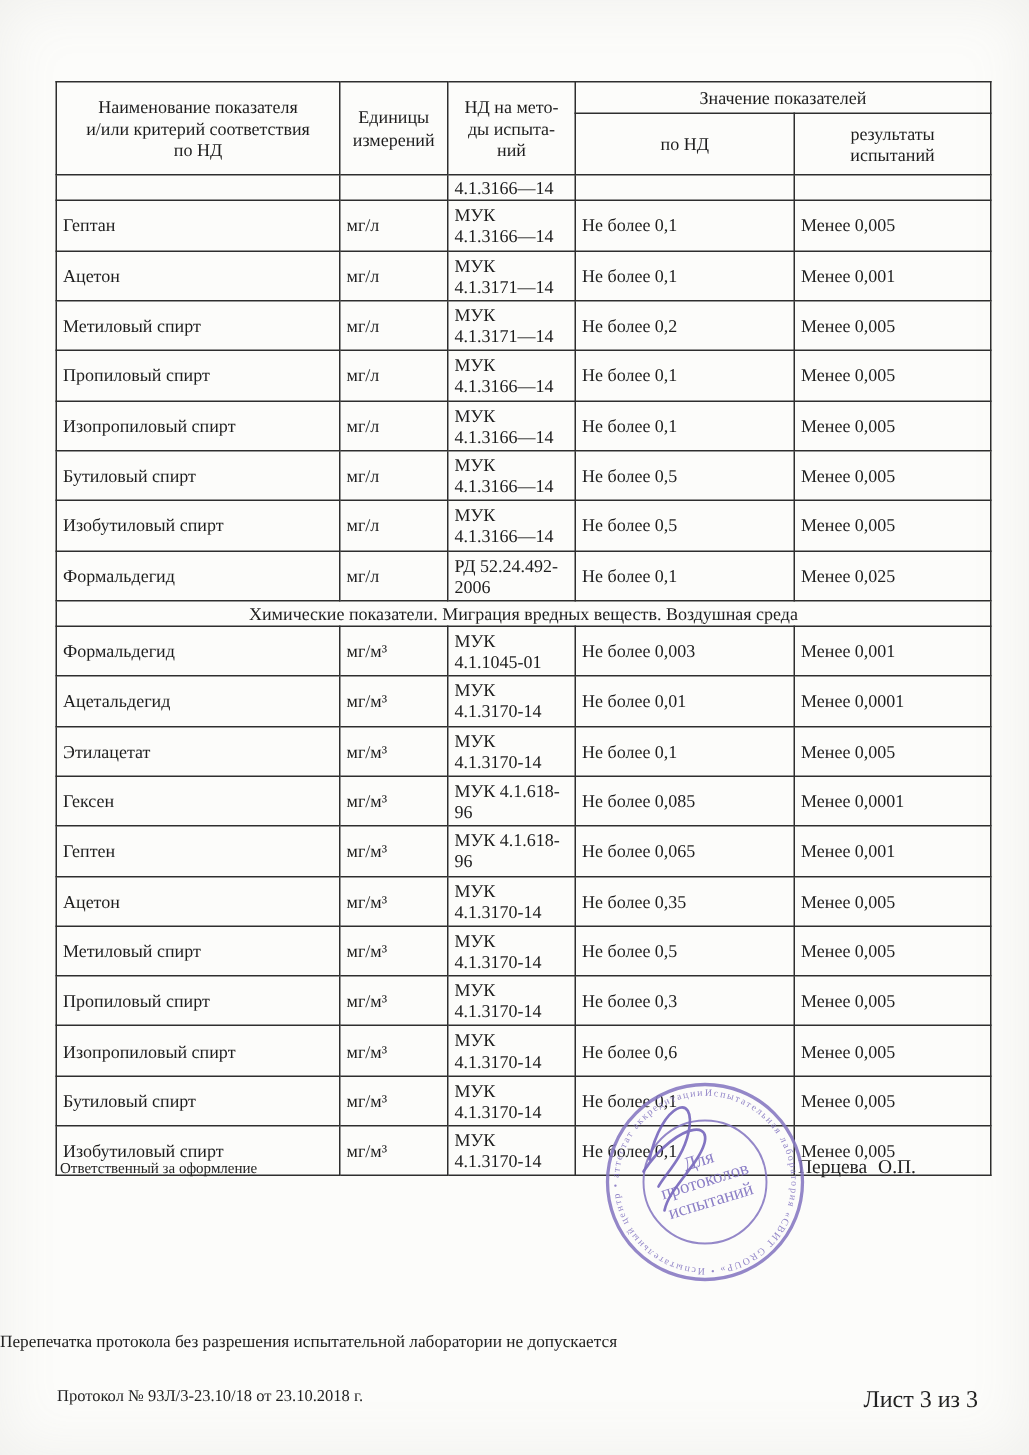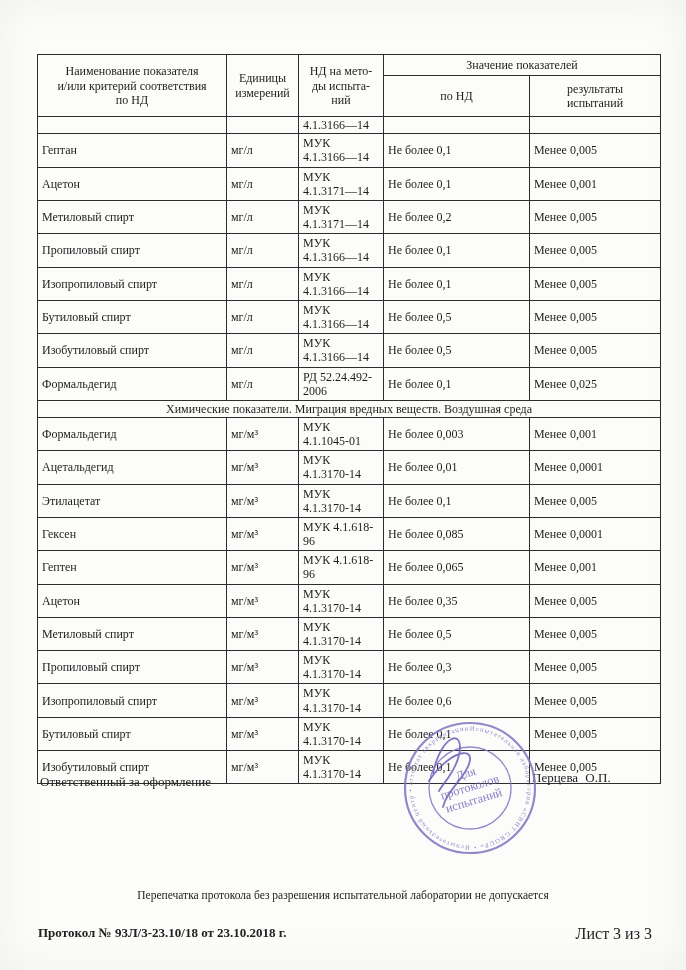--- a/index.html
+++ b/index.html
@@ -37,26 +37,26 @@
   td.cell-name{padding-left:7px;}
   td.cell-unit{padding-left:11px;}
   td.cell-method{padding-left:6px;}
   td.cell-nd-value{padding-left:7px;margin-top:48px;}
   td.cell-result-value{padding-left:9px;}
   tbody td.section-cell{
     text-align:center;height:12px;padding:1px 2px;
   }
 
   
-  .responsible{position:absolute;left:40px;top:774px;font-size:13px;}
+  .responsible{position:absolute;left:40px;top:774px;font-size:10px;}
   .signatory{position:absolute;left:532px;top:770px;font-size:13px;word-spacing:4px;}
   .stamp-wrap{position:absolute;left:399px;top:717px;width:142px;height:142px;opacity:.88;}
-  .note1{position:absolute;left:0;top:889px;width:100%;text-align:center;font-size:11.5px;}
+  .note1{position:absolute;left:0;top:889px;width:100%;font-size:11.5px;}
   .note2{position:absolute;left:0;top:904px;width:100%;text-align:center;font-size:11.5px;}
-  .protocol-ref{position:absolute;left:38px;top:925px;font-size:13px;font-weight:bold;}
+  .protocol-ref{position:absolute;left:38px;top:925px;font-size:11px;}
   .sheet-label{position:absolute;right:34px;top:925px;font-size:16px;}
 </style>
 </head>
 <body>
 
 <div class="page">
 
   <table class="results">
     <colgroup>
       <col class="c1">

